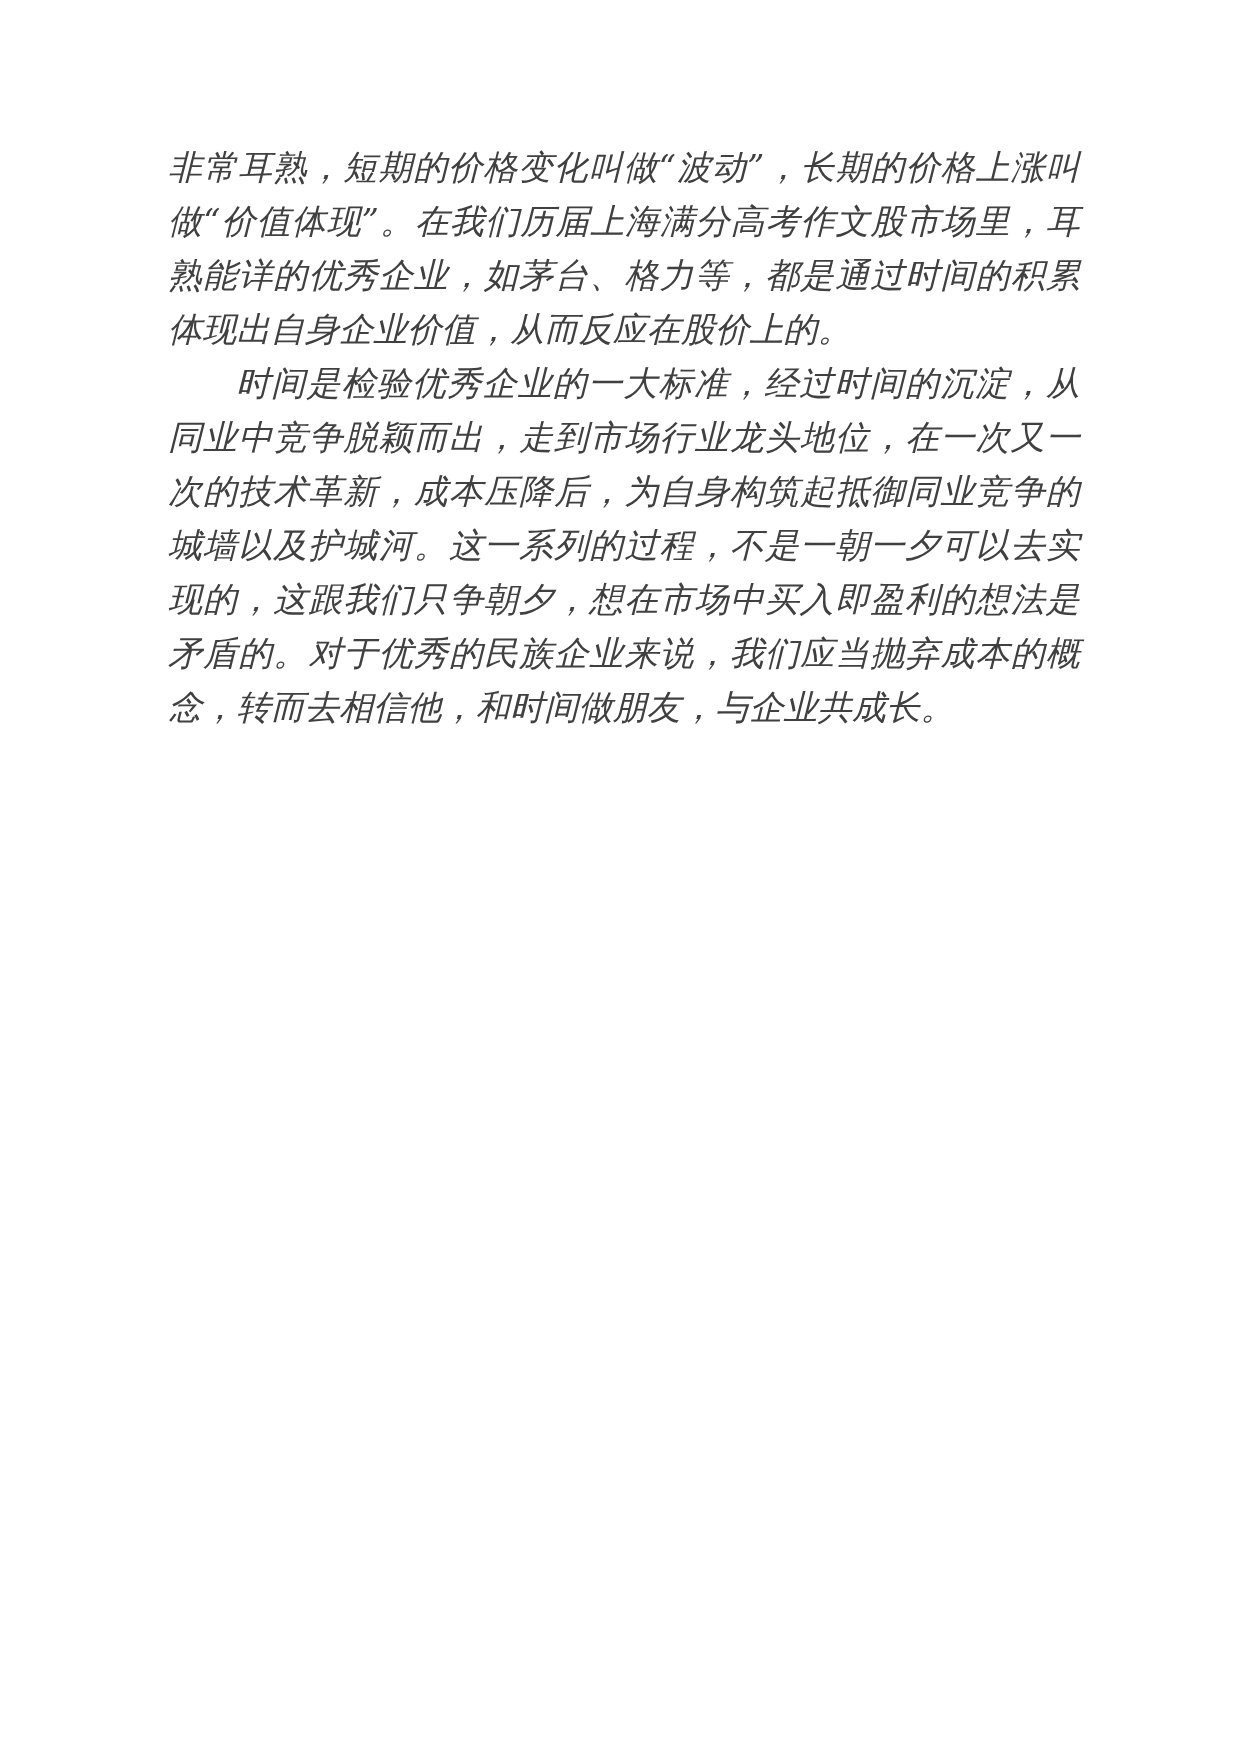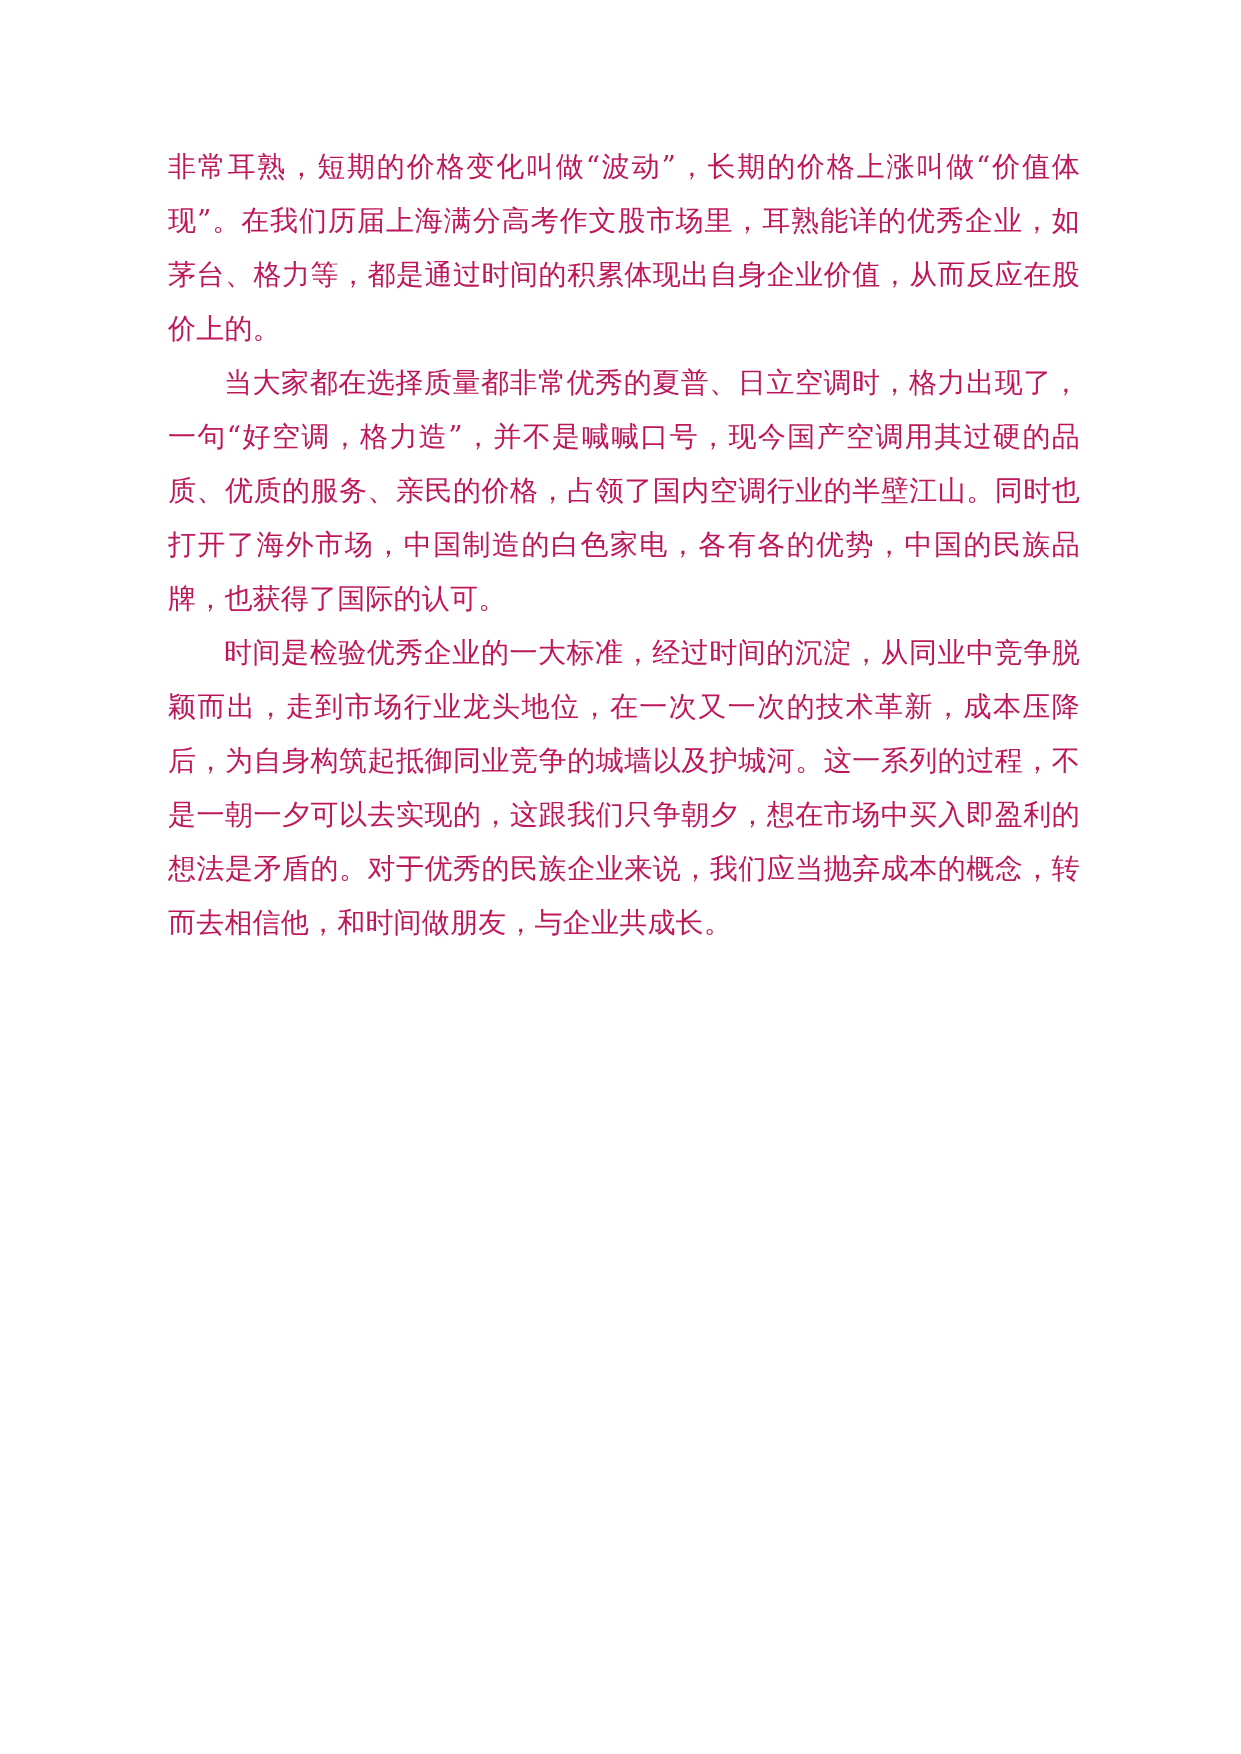--- a/index.html
+++ b/index.html
@@ -17,35 +17,35 @@
     overflow: hidden;
   }
   .content {
     position: absolute;
     left: 168px;
     top: 140px;
     width: 912px;
   }
   .para {
     font-family: "DejaVu Serif", "Liberation Serif", serif;
-    font-size: 28px;
+    font-size: 34px;
     line-height: 54px;
-    color: #be185d;
+    color: #404040;
     text-align: justify;
     text-justify: inter-ideograph;
     margin: 0 0 0 0;
     letter-spacing: 0.2px;
     white-space: pre-wrap;
+    font-style: italic;
   }
   .para.indent {
     text-indent: 2em;
   }
 </style>
 </head>
 <body>
 
 <div class="page">
   <div class="content">
     <p class="para">非常耳熟，短期的价格变化叫做“波动”，长期的价格上涨叫做“价值体现”。在我们历届上海满分高考作文股市场里，耳熟能详的优秀企业，如茅台、格力等，都是通过时间的积累体现出自身企业价值，从而反应在股价上的。</p>
-    <p class="para indent">当大家都在选择质量都非常优秀的夏普、日立空调时，格力出现了，一句“好空调，格力造”，并不是喊喊口号，现今国产空调用其过硬的品质、优质的服务、亲民的价格，占领了国内空调行业的半壁江山。同时也打开了海外市场，中国制造的白色家电，各有各的优势，中国的民族品牌，也获得了国际的认可。</p>
     <p class="para indent">时间是检验优秀企业的一大标准，经过时间的沉淀，从同业中竞争脱颖而出，走到市场行业龙头地位，在一次又一次的技术革新，成本压降后，为自身构筑起抵御同业竞争的城墙以及护城河。这一系列的过程，不是一朝一夕可以去实现的，这跟我们只争朝夕，想在市场中买入即盈利的想法是矛盾的。对于优秀的民族企业来说，我们应当抛弃成本的概念，转而去相信他，和时间做朋友，与企业共成长。</p>
   </div>
 </div>
 
 </body></html>

